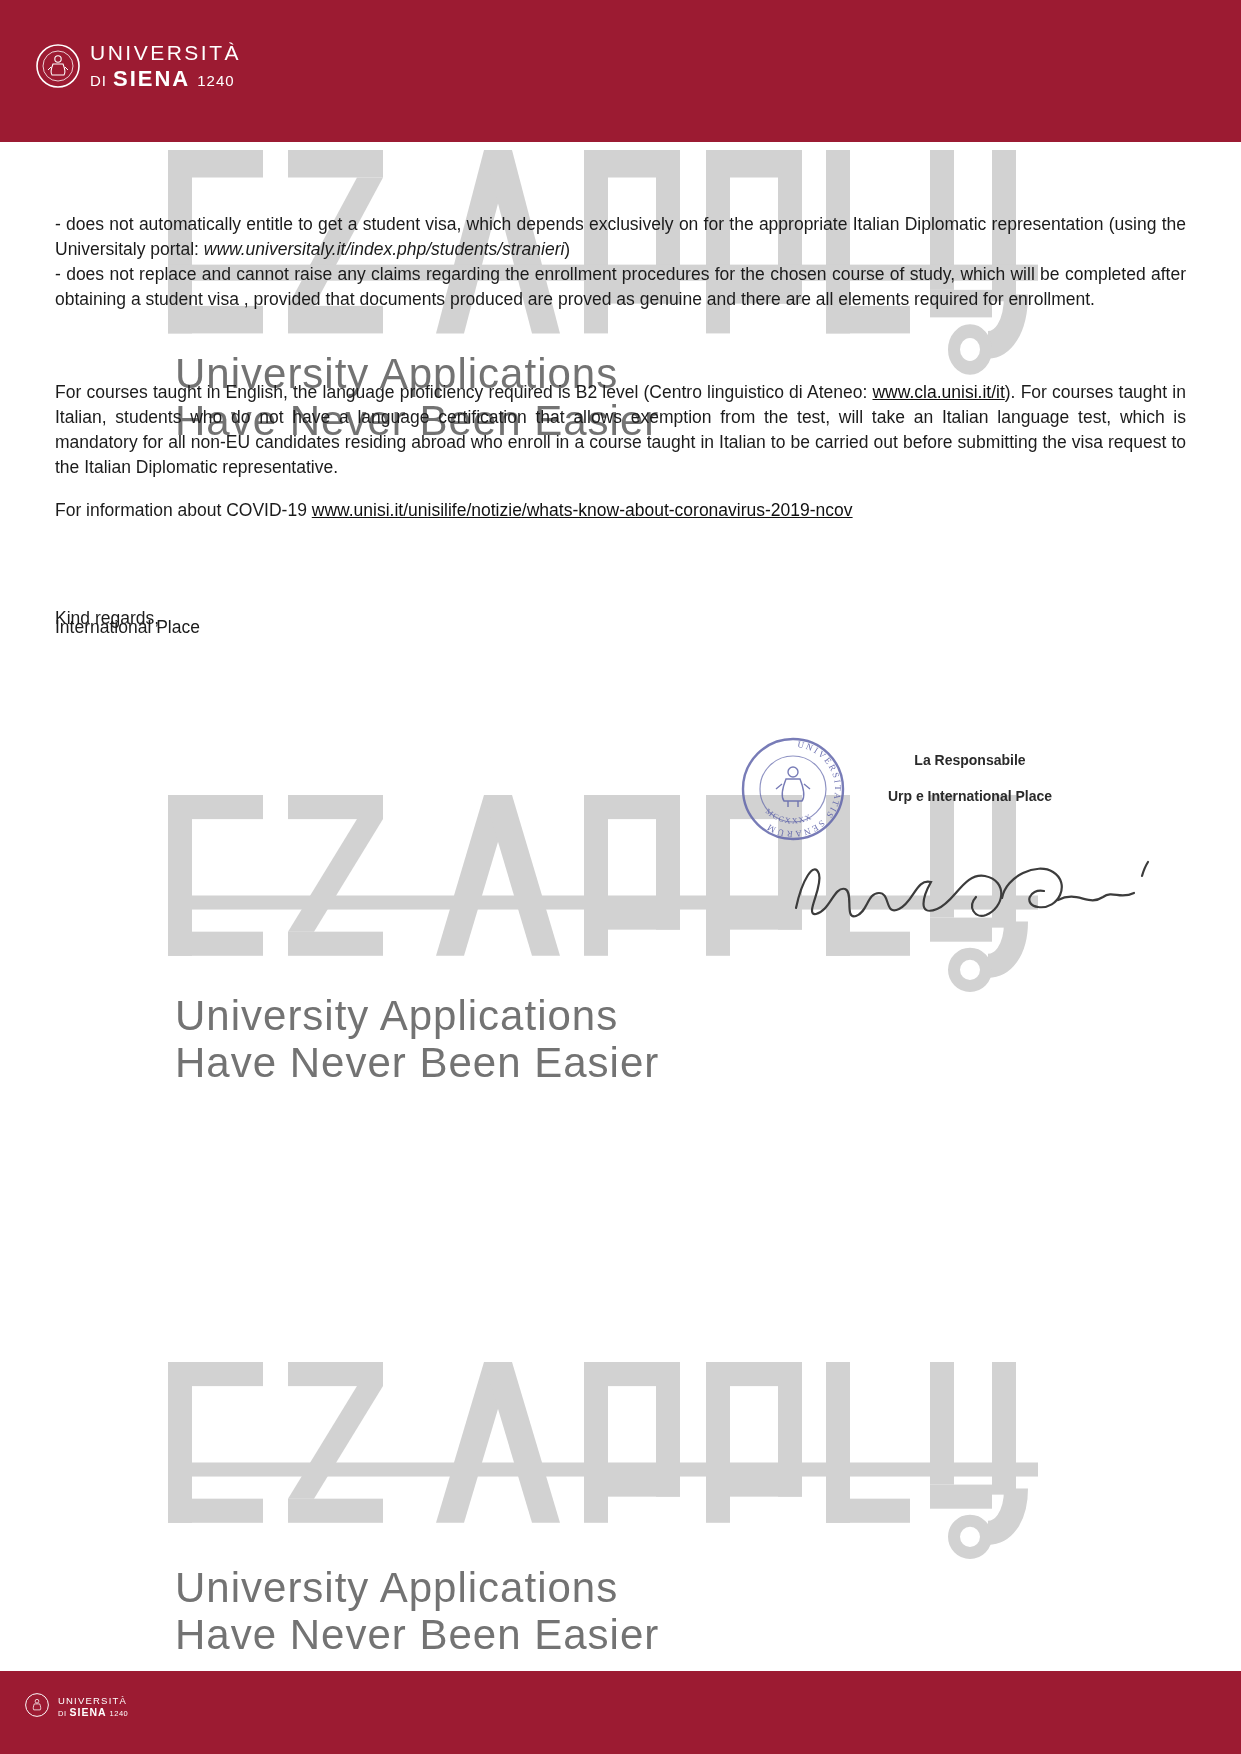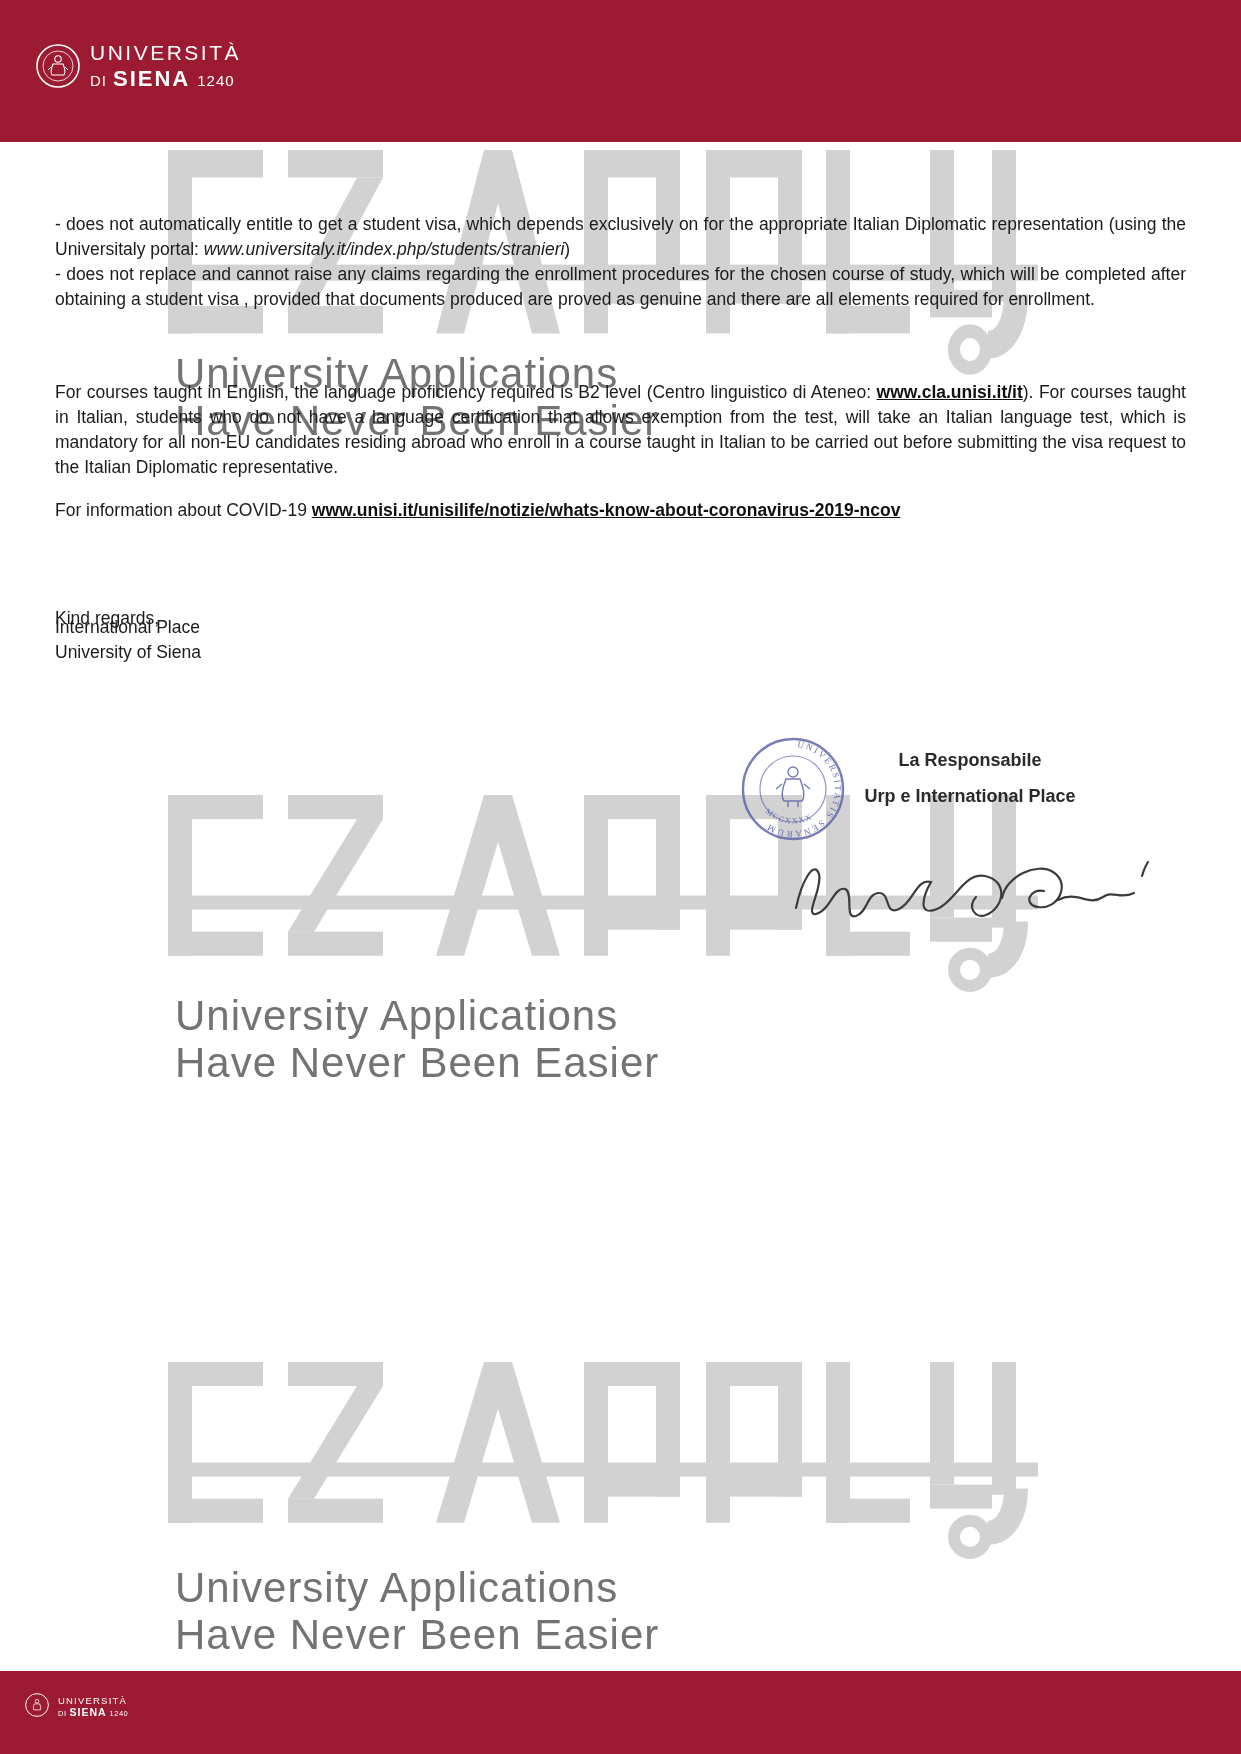--- a/index.html
+++ b/index.html
@@ -44,26 +44,26 @@
   
   .content{position:absolute;left:55px;width:1131px;z-index:2;color:#1b1b1b;
     font-size:17.5px;line-height:25px;}
   .content p{margin:0;text-align:justify;}
   .p1{top:212px;}
   .p2{top:380px;}
   .p3{top:498px;}
   .p4{top:562px;}
   .p5{top:606px;}
   .p6{top:615px;}
-  .doc-link{color:#101010;text-decoration:underline;cursor:pointer;font-weight:bold;}
+  .doc-link{color:#101010;text-decoration:underline;cursor:pointer;}
   .italic{font-style:italic;}
   
   .sig-text{position:absolute;left:835px;top:742px;width:270px;z-index:2;
     display:flex;flex-direction:column;align-items:center;
-    font-size:18px;font-weight:700;color:#2a2a2a;line-height:36px;}
+    font-size:14px;font-weight:700;color:#2a2a2a;line-height:36px;}
   .seal-stamp{position:absolute;left:738px;top:734px;z-index:2;}
   .handwriting{position:absolute;left:790px;top:836px;z-index:2;}
 </style>
 </head>
 <body>
 
 <svg width="0" height="0" style="position:absolute" aria-hidden="true">
   <symbol id="ez-apply-symbol" viewBox="0 0 870 205" preserveAspectRatio="none">
     <g fill="#d2d2d2">
 
@@ -164,21 +164,20 @@
     <p style="text-align:left;"><span>For information about COVID-19 </span><span class="doc-link">www.unisi.it/unisilife/notizie/whats-know-about-coronavirus-2019-ncov</span></p>
   </div>
 
 
   <div class="content p5">
     <p style="text-align:left;">Kind regards,</p>
   </div>
 
   <div class="content p6">
     <p style="text-align:left;">International Place</p>
-    <p style="text-align:left;">University of Siena</p>
   </div>
 
   <svg class="seal-stamp" width="110" height="110" viewBox="0 0 110 110">
     <defs>
       <path id="seal-arc-top" d="M 55,13 a 42,42 0 1 1 -0.02,0"></path>
       <path id="seal-arc-bottom" d="M 22,72 a 40,40 0 0 0 66,0"></path>
     </defs>
     <circle cx="55" cy="55" r="50" fill="none" stroke="#6065aa" stroke-width="2.4" opacity="0.85"></circle>
     <circle cx="55" cy="55" r="33" fill="none" stroke="#6065aa" stroke-width="1.2" opacity="0.7"></circle>
     <text font-size="9" fill="#6065aa" letter-spacing="2" opacity="0.9" font-family="Liberation Serif, serif">

